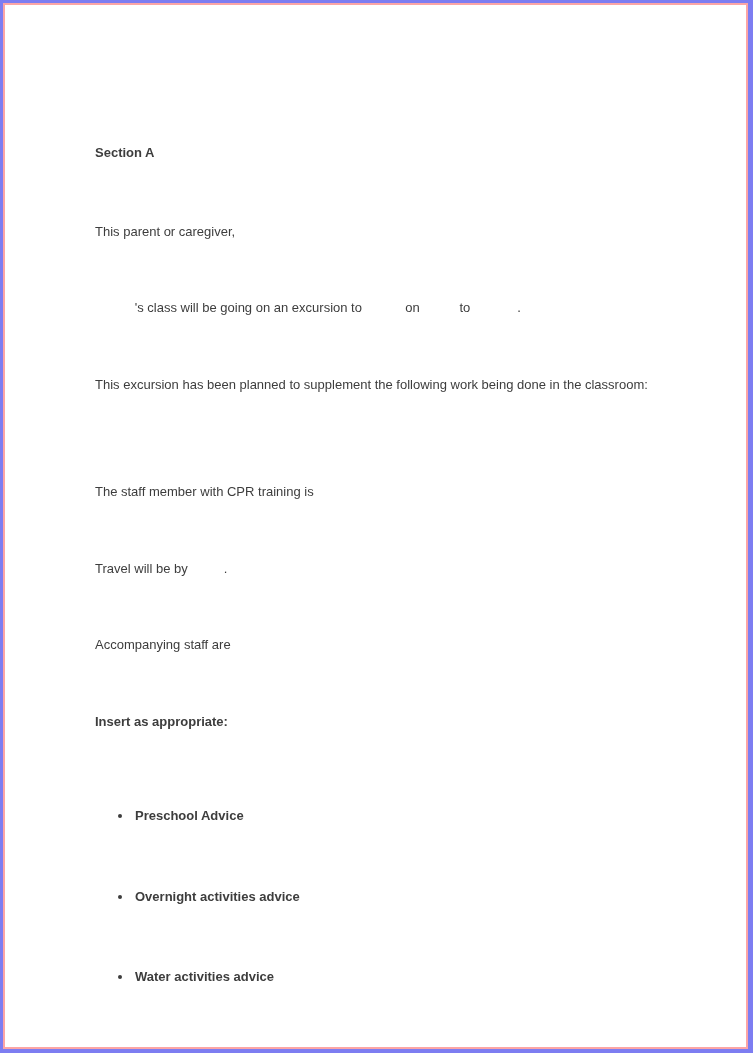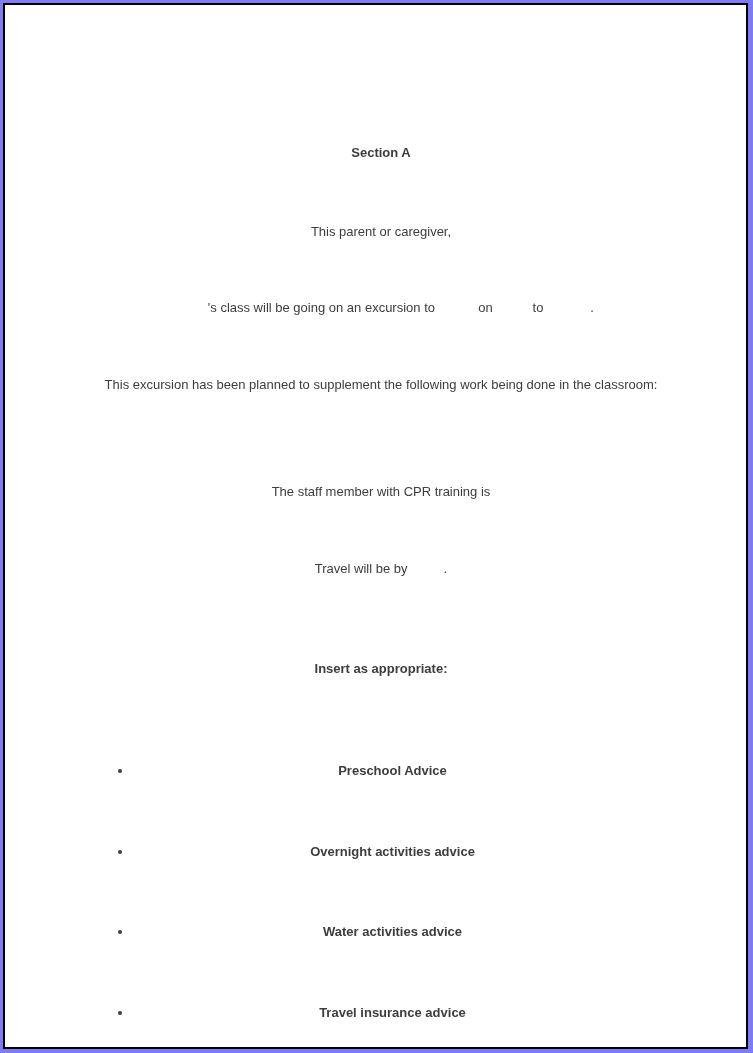--- a/index.html
+++ b/index.html
@@ -12,36 +12,35 @@
   .frame {
     box-sizing: border-box;
     width: 753px; height: 1053px;
     background: #7d7df1;
     padding: 3px 5px 4px 3px;
   }
   .page {
     box-sizing: border-box;
     width: 100%; height: 100%;
     background: #ffffff;
-    border: 2px solid #000000;
+    border: 2px solid #fca5a5;
     position: relative;
-    text-align: center;
   }
   .content {
     position: absolute;
     left: 90px; top: 93px;
     width: 572px;
     color: #3d3d3d;
     font-size: 13px;
     line-height: 15.5px;
     white-space: pre-wrap;
   }
   .para { margin: 0 0 14.5px 0; }
   .heading { font-weight: bold; margin-bottom: 17px; }
-  .insert-heading { font-weight: bold; margin: 8px; }
+  .insert-heading { font-weight: bold; margin: 0; }
   ul.insert-list {
     margin: 0 0 0 8px;
     padding: 0 0 0 13px;
     list-style: disc;
     font-weight: bold;
   }
   ul.insert-list li { margin: 17px; padding-left: 2px; }
 </style>
 </head>
 <body>
@@ -57,20 +56,21 @@
       <div class="para">           's class will be going on an excursion to            on           to             .</div>
 
       <div class="para">This excursion has been planned to supplement the following work being done in the classroom:</div>
 
 
 
       <div class="para">The staff member with CPR training is</div>
 
       <div class="para">Travel will be by          .</div>
 
+      <div class="para">Accompanying staff are</div>
 
       <div class="insert-heading">Insert as appropriate:</div>
       <ul class="insert-list">
         <li>Preschool Advice</li>
         <li>Overnight activities advice</li>
         <li>Water activities advice</li>
         <li>Travel insurance advice</li>
         
         
         

